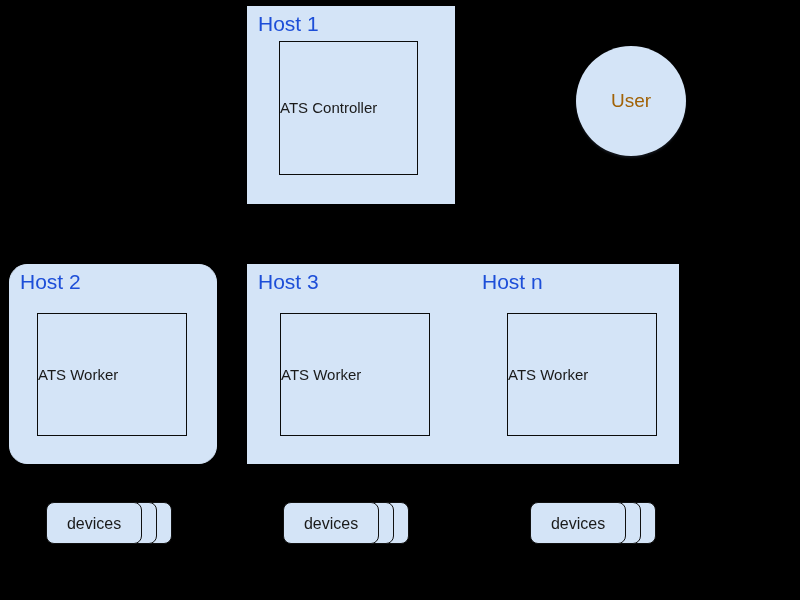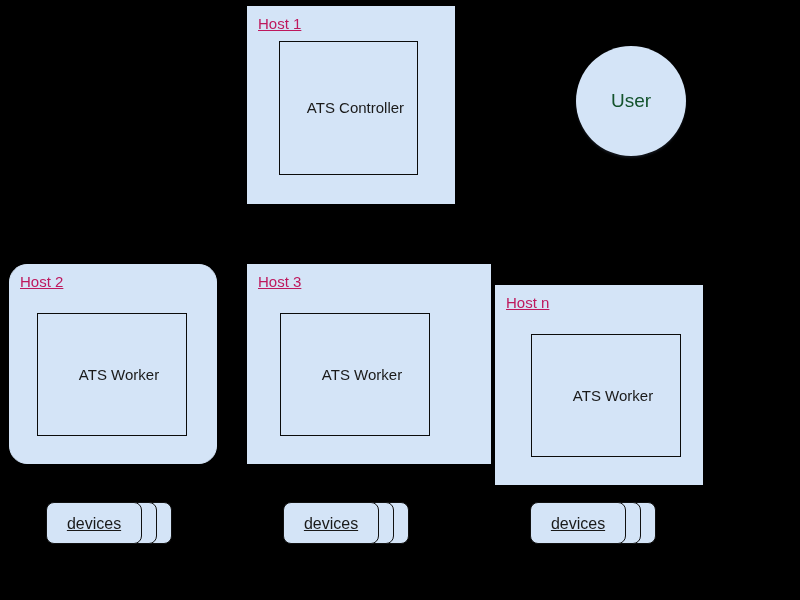--- a/index.html
+++ b/index.html
@@ -26,37 +26,34 @@
   .host-box {
     position: absolute;
     background: #d4e4f7;
     box-sizing: border-box;
     border: 1px solid #d4e4f7;
   }
   .host-label {
     position: absolute;
     left: 10px;
     top: 8px;
-    font-size: 15px;
+    font-size: 21px;
     line-height: 18px;
-    color: #be185d;
+    color: #1d4ed8;
     white-space: nowrap;
-    text-decoration: underline;
   }
 
   
   .inner-box {
     position: absolute;
     background: #d4e4f7;
     border: 1.6px solid #0b0b0b;
     box-sizing: border-box;
     display: flex;
     align-items: center;
-    justify-content: center;
-    padding-left: 14px;
   }
   .inner-box .inner-label {
     font-size: 15px;
     line-height: 18px;
     color: #1a1a1a;
     white-space: nowrap;
   }
 
   
   .user-circle {
@@ -65,21 +62,21 @@
     border-radius: 50%;
     box-sizing: border-box;
     display: flex;
     align-items: center;
     justify-content: center;
     box-shadow: 0 2px 2px rgba(20, 24, 30, 0.85);
   }
   .user-circle .user-label {
     font-size: 19px;
     line-height: 22px;
-    color: #14532d;
+    color: #a16207;
   }
 
   
   .devices-stack {
     position: absolute;
     width: 126px;
     height: 42px;
   }
   .devices-stack .sheet {
     position: absolute;
@@ -98,21 +95,20 @@
     left: 0;     top: 0;  width: 96px; height: 42px;
     display: flex;
     align-items: center;
     justify-content: center;
   }
   .devices-stack .devices-label {
     font-size: 16px;
     line-height: 19px;
     color: #1a1a1a;
     white-space: nowrap;
-    text-decoration: underline;
   }
 </style>
 </head>
 <body>
 
 <div id="canvas">
 
   <div class="host-box" id="host-1-box" style="left:247px; top:6px; width:208px; height:198px;">
     <span class="host-label">Host 1</span>
     <div class="inner-box" style="left:31px; top:34px; width:139px; height:134px;">
@@ -131,21 +127,21 @@
     </div>
   </div>
 
   <div class="host-box" id="host-3-box" style="left:247px; top:264px; width:244px; height:200px;">
     <span class="host-label">Host 3</span>
     <div class="inner-box" style="left:32px; top:48px; width:150px; height:123px;">
       <span class="inner-label">ATS Worker</span>
     </div>
   </div>
 
-  <div class="host-box" id="host-n-box" style="left:495px; top:264px; width:208px; height:200px;margin-top:21px;">
+  <div class="host-box" id="host-n-box" style="left:471px; top:264px; width:208px; height:200px;">
     <span class="host-label">Host n</span>
     <div class="inner-box" style="left:35px; top:48px; width:150px; height:123px;">
       <span class="inner-label">ATS Worker</span>
     </div>
   </div>
 
   <div class="devices-stack" style="left:46px; top:502px;">
     <div class="sheet sheet-back2"></div>
     <div class="sheet sheet-back1"></div>
     <div class="sheet sheet-front">

